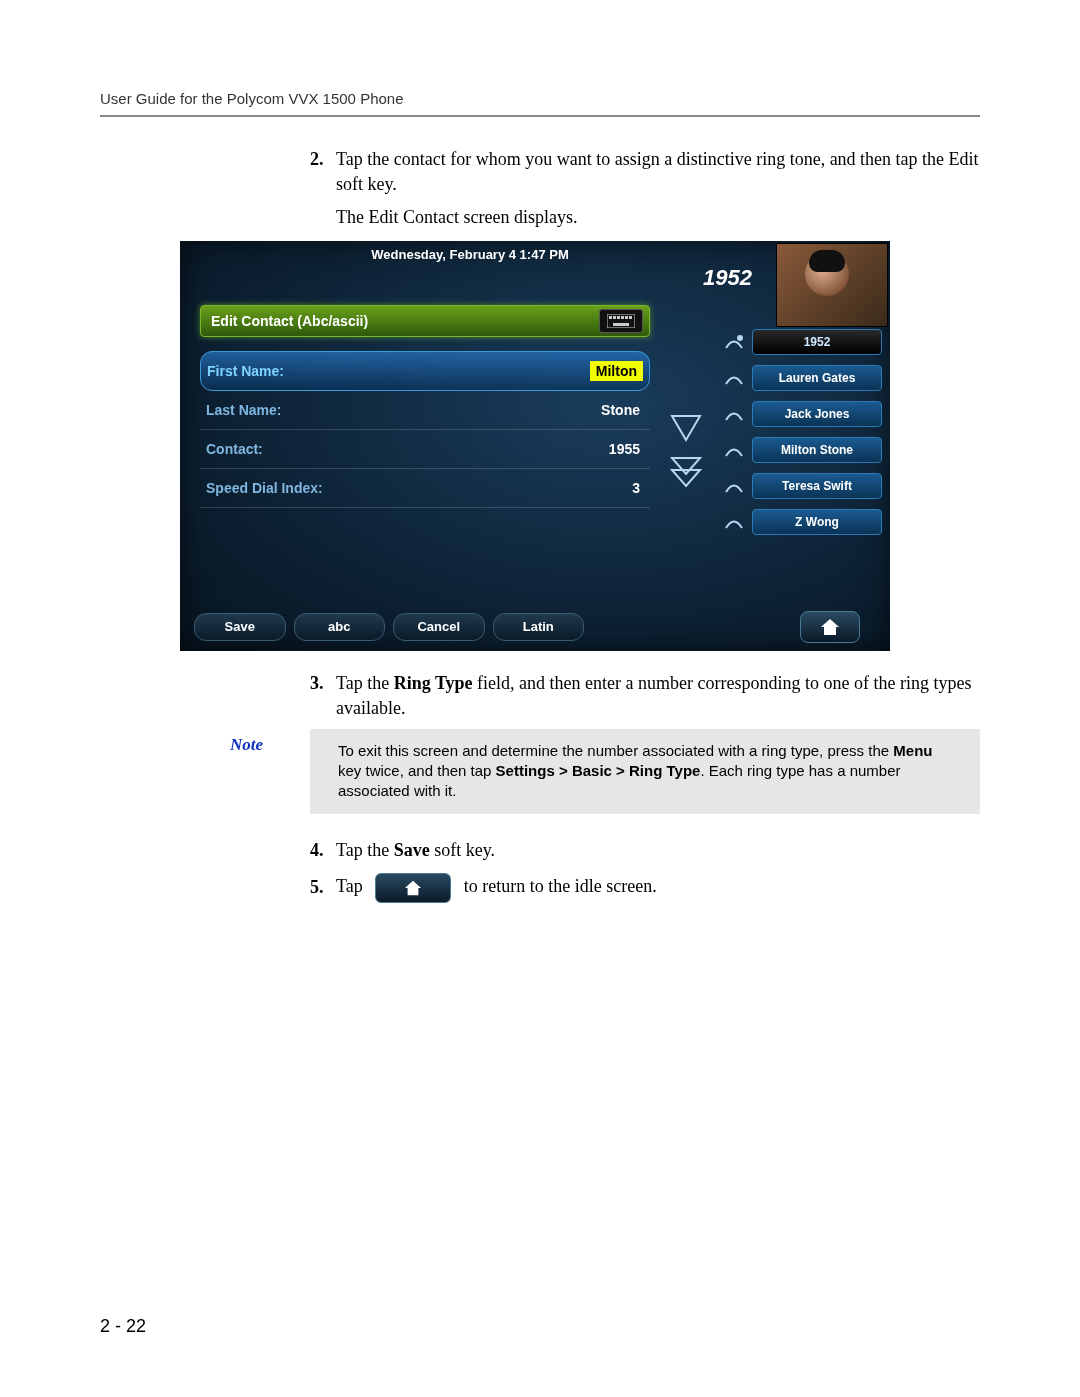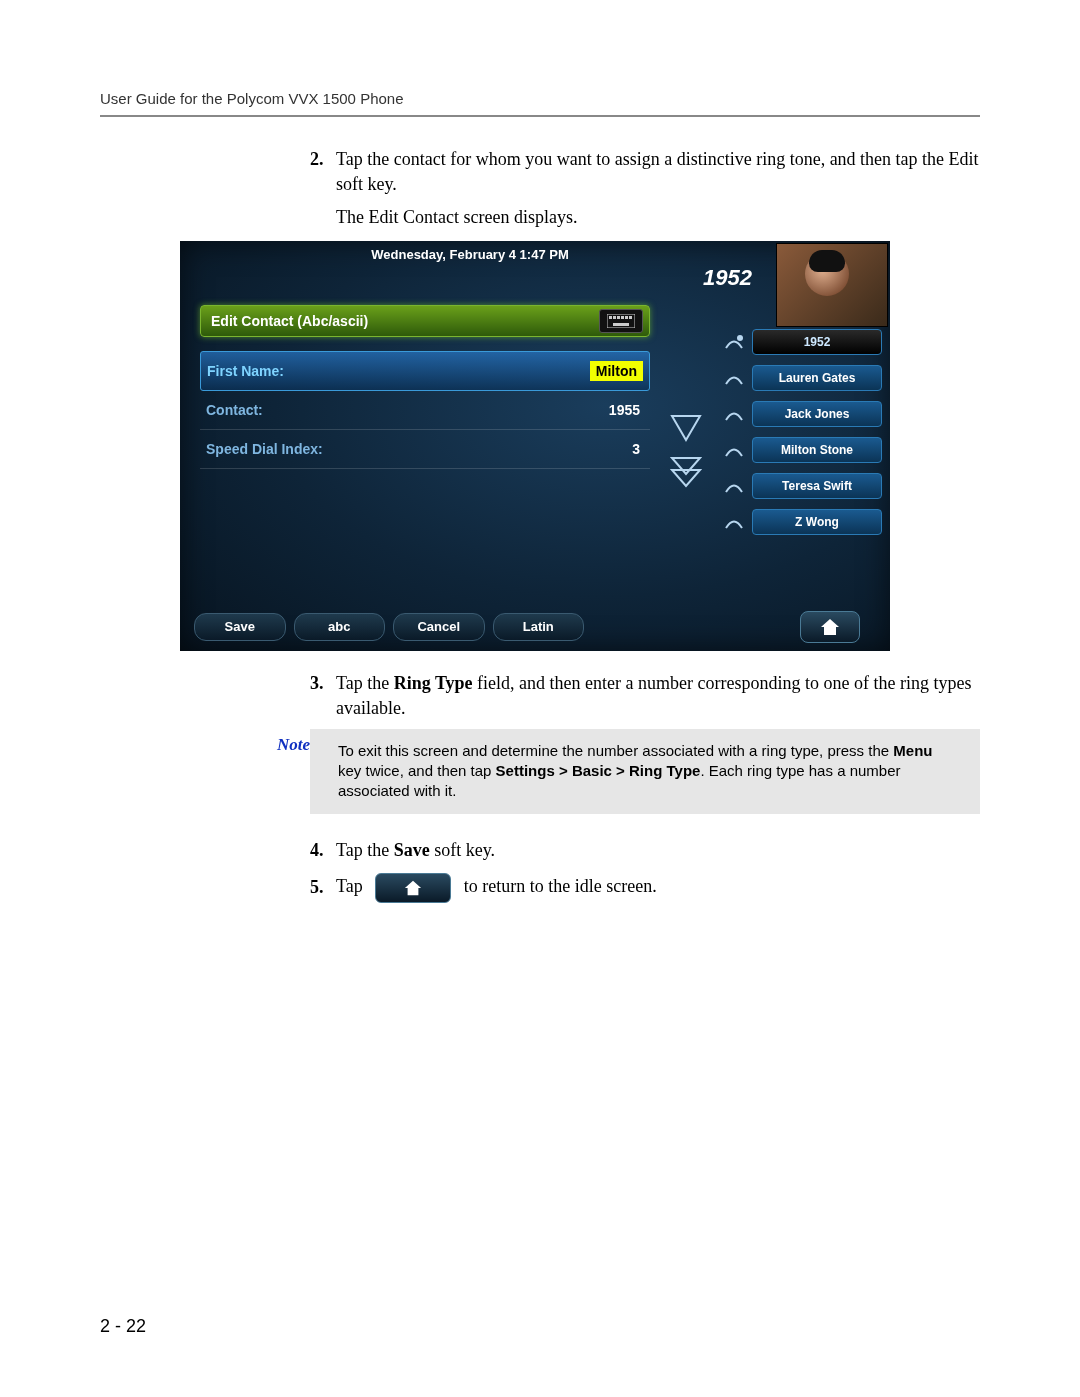--- a/index.html
+++ b/index.html
@@ -117,21 +117,21 @@
   .field-row {
     height: 38px;
     border-bottom: 1px solid rgba(255,255,255,0.15);
     display:flex; align-items:center; justify-content:space-between;
     padding: 0 6px;
     color:#fff; font-size:14px; font-weight:bold;
   }
   .field-row.active {
     background: linear-gradient(rgba(40,120,200,0.7), rgba(10,50,90,0.7));
     border: 1px solid #3a9ad9;
-    border-radius: 3px;
+    border-radius: 12px;
   }
   .field-label { color:#7fb6e0; }
   .field-row.active .field-label { color:#7fd4ff; }
   .field-value { color:#fff; padding-right:4px; }
   .field-value.hl {
     background:#f2ff00; color:#000; padding:2px 6px;
     font-weight:bold;
   }
 
   .arrow-col {
@@ -200,21 +200,20 @@
     align-items:flex-start;
   }
   .note-label {
     width:80px;
     color:#1030c0;
     font-family: Georgia, serif;
     font-weight:bold;
     font-style:italic;
     font-size:17px;
     padding-top:6px;
-    text-align:right;
   }
   .note-body {
     flex:1;
     background:#e6e6e6;
     padding:12px 28px;
     font-family: Arial, Helvetica, sans-serif;
     font-size:15px;
     line-height:1.35;
   }
   .note-body .b { font-weight:bold; }
@@ -273,20 +272,24 @@
               <rect x="6" y="9" width="16" height="3" fill="#ccc"></rect>
             </svg>
         </div>
       </div>
       <div class="field-list">
         <div class="field-row active">
           <span class="field-label">First Name:</span>
           <span class="field-value hl">Milton</span>
         </div>
         <div class="field-row">
+          <span class="field-label">Last Name:</span>
+          <span class="field-value">Stone</span>
+        </div>
+        <div class="field-row">
           <span class="field-label">Contact:</span>
           <span class="field-value">1955</span>
         </div>
         <div class="field-row">
           <span class="field-label">Speed Dial Index:</span>
           <span class="field-value">3</span>
         </div>
       </div>
     </div>
 

